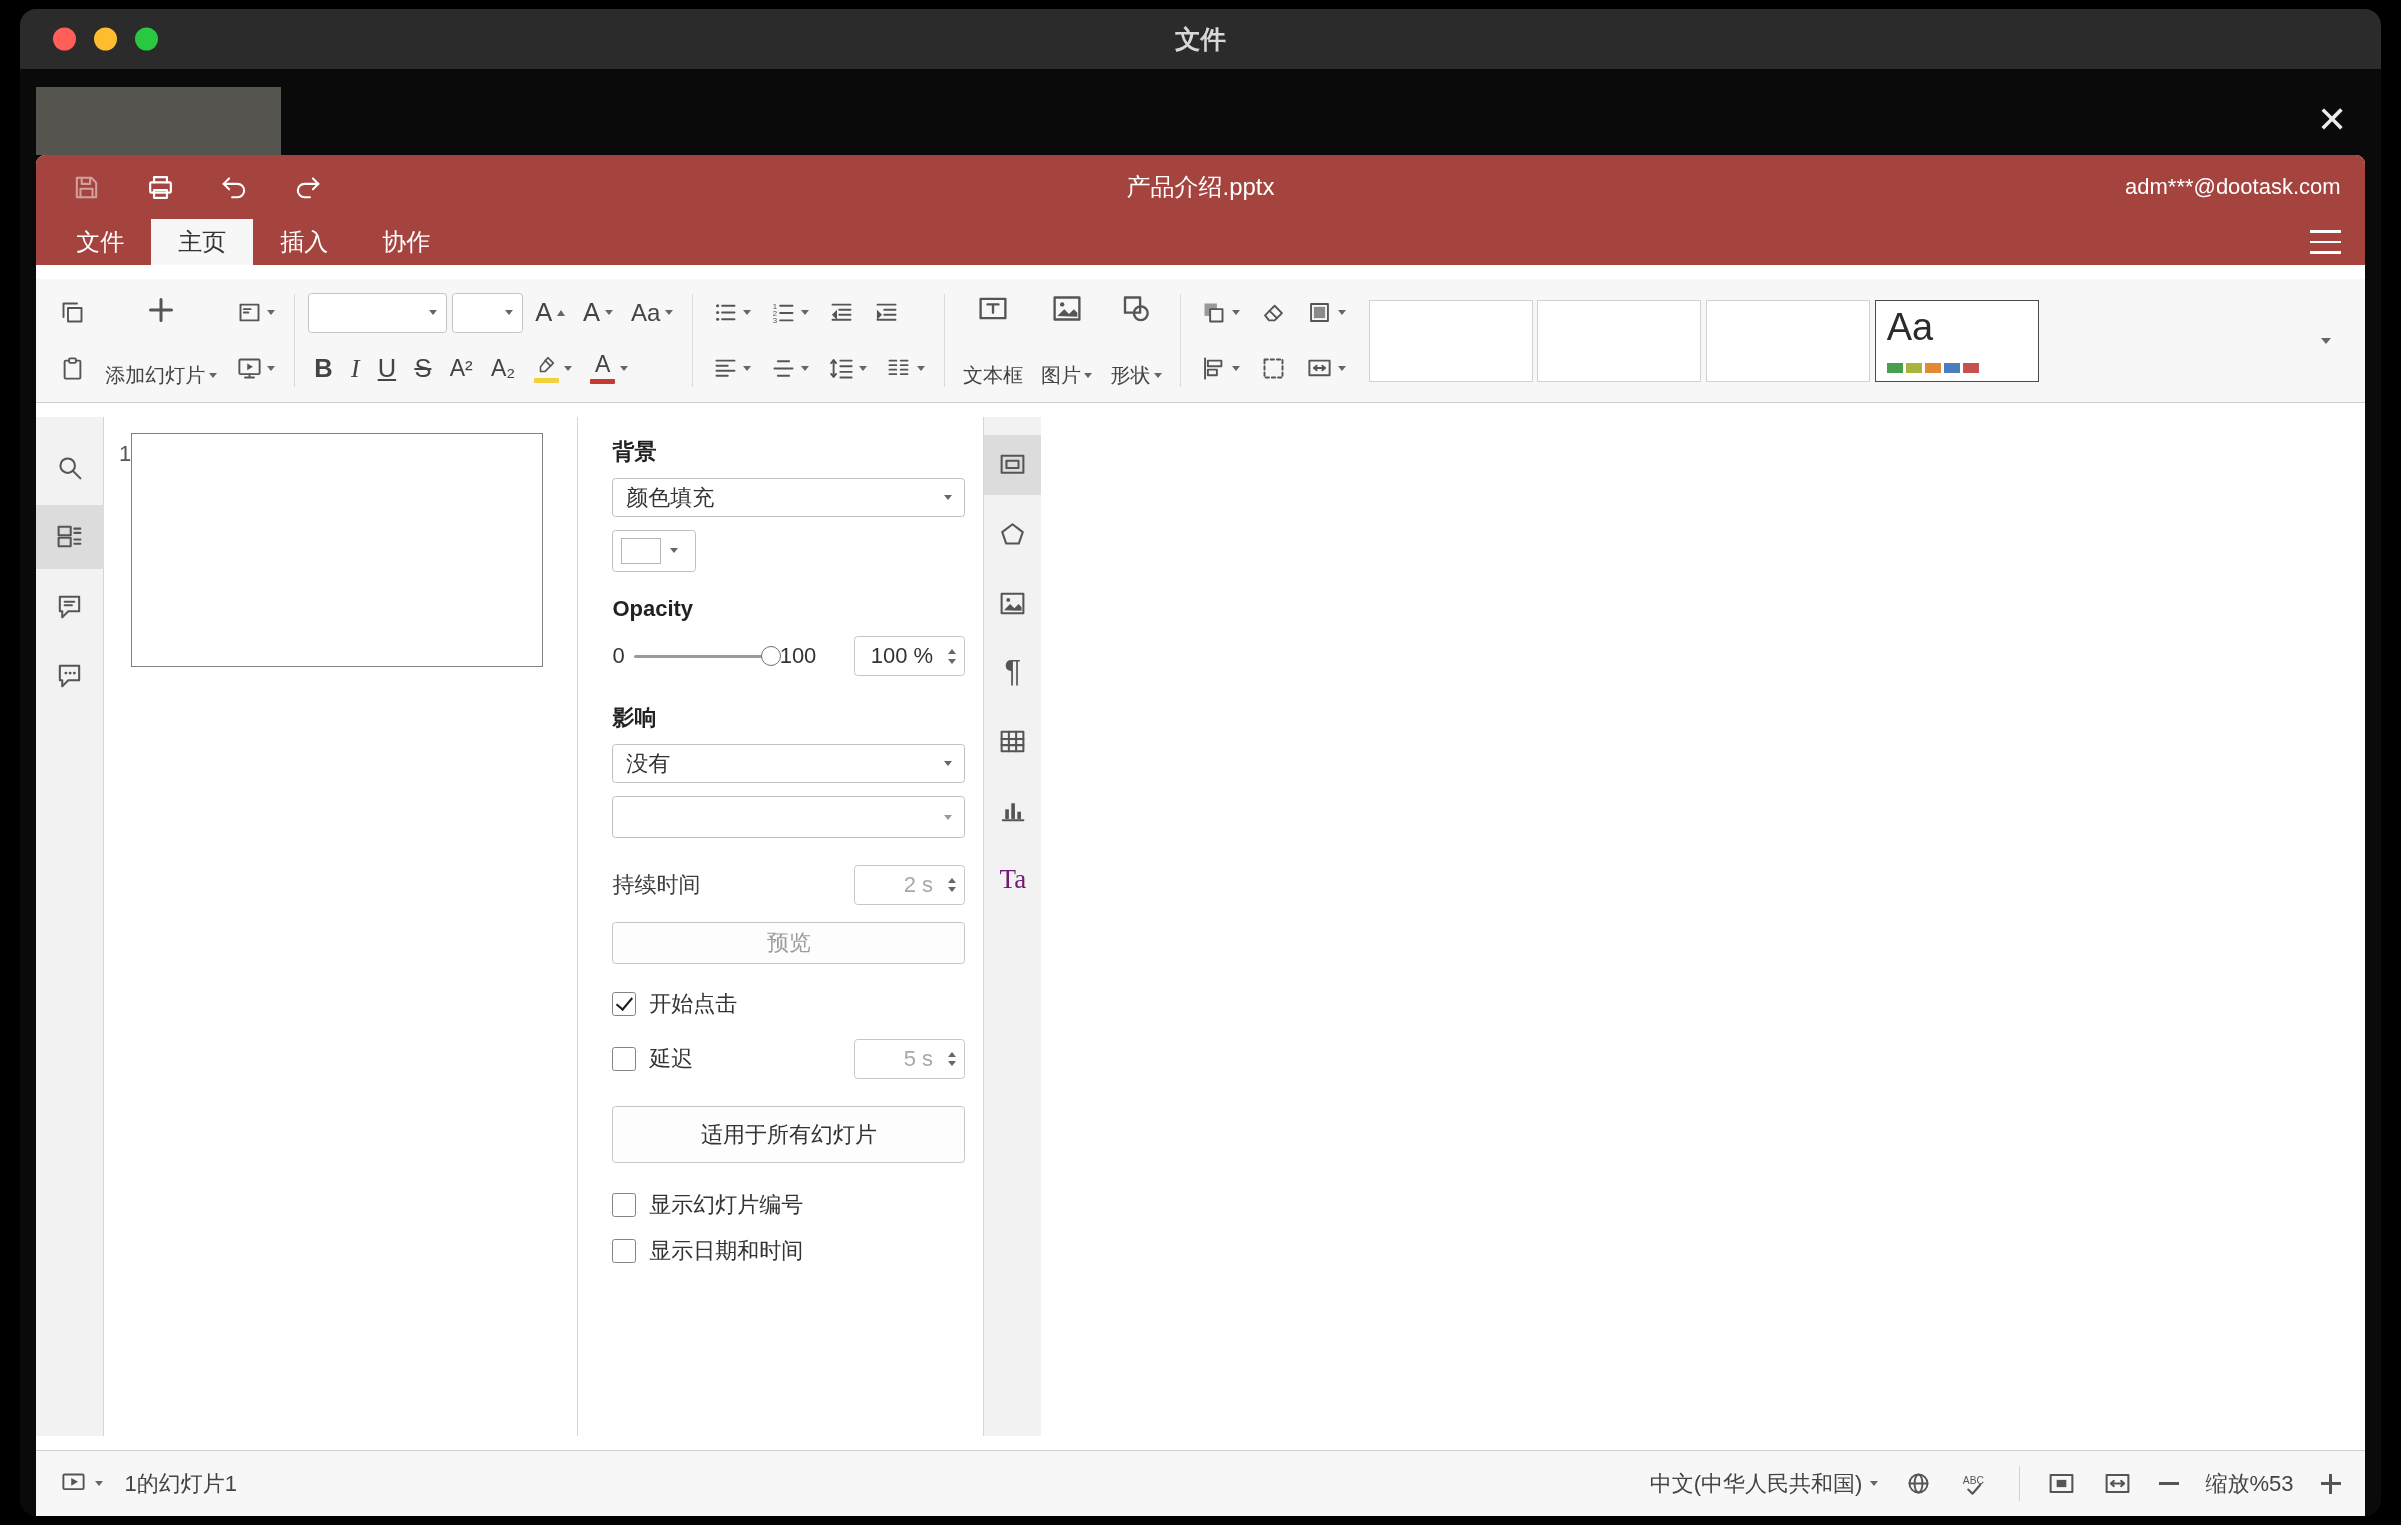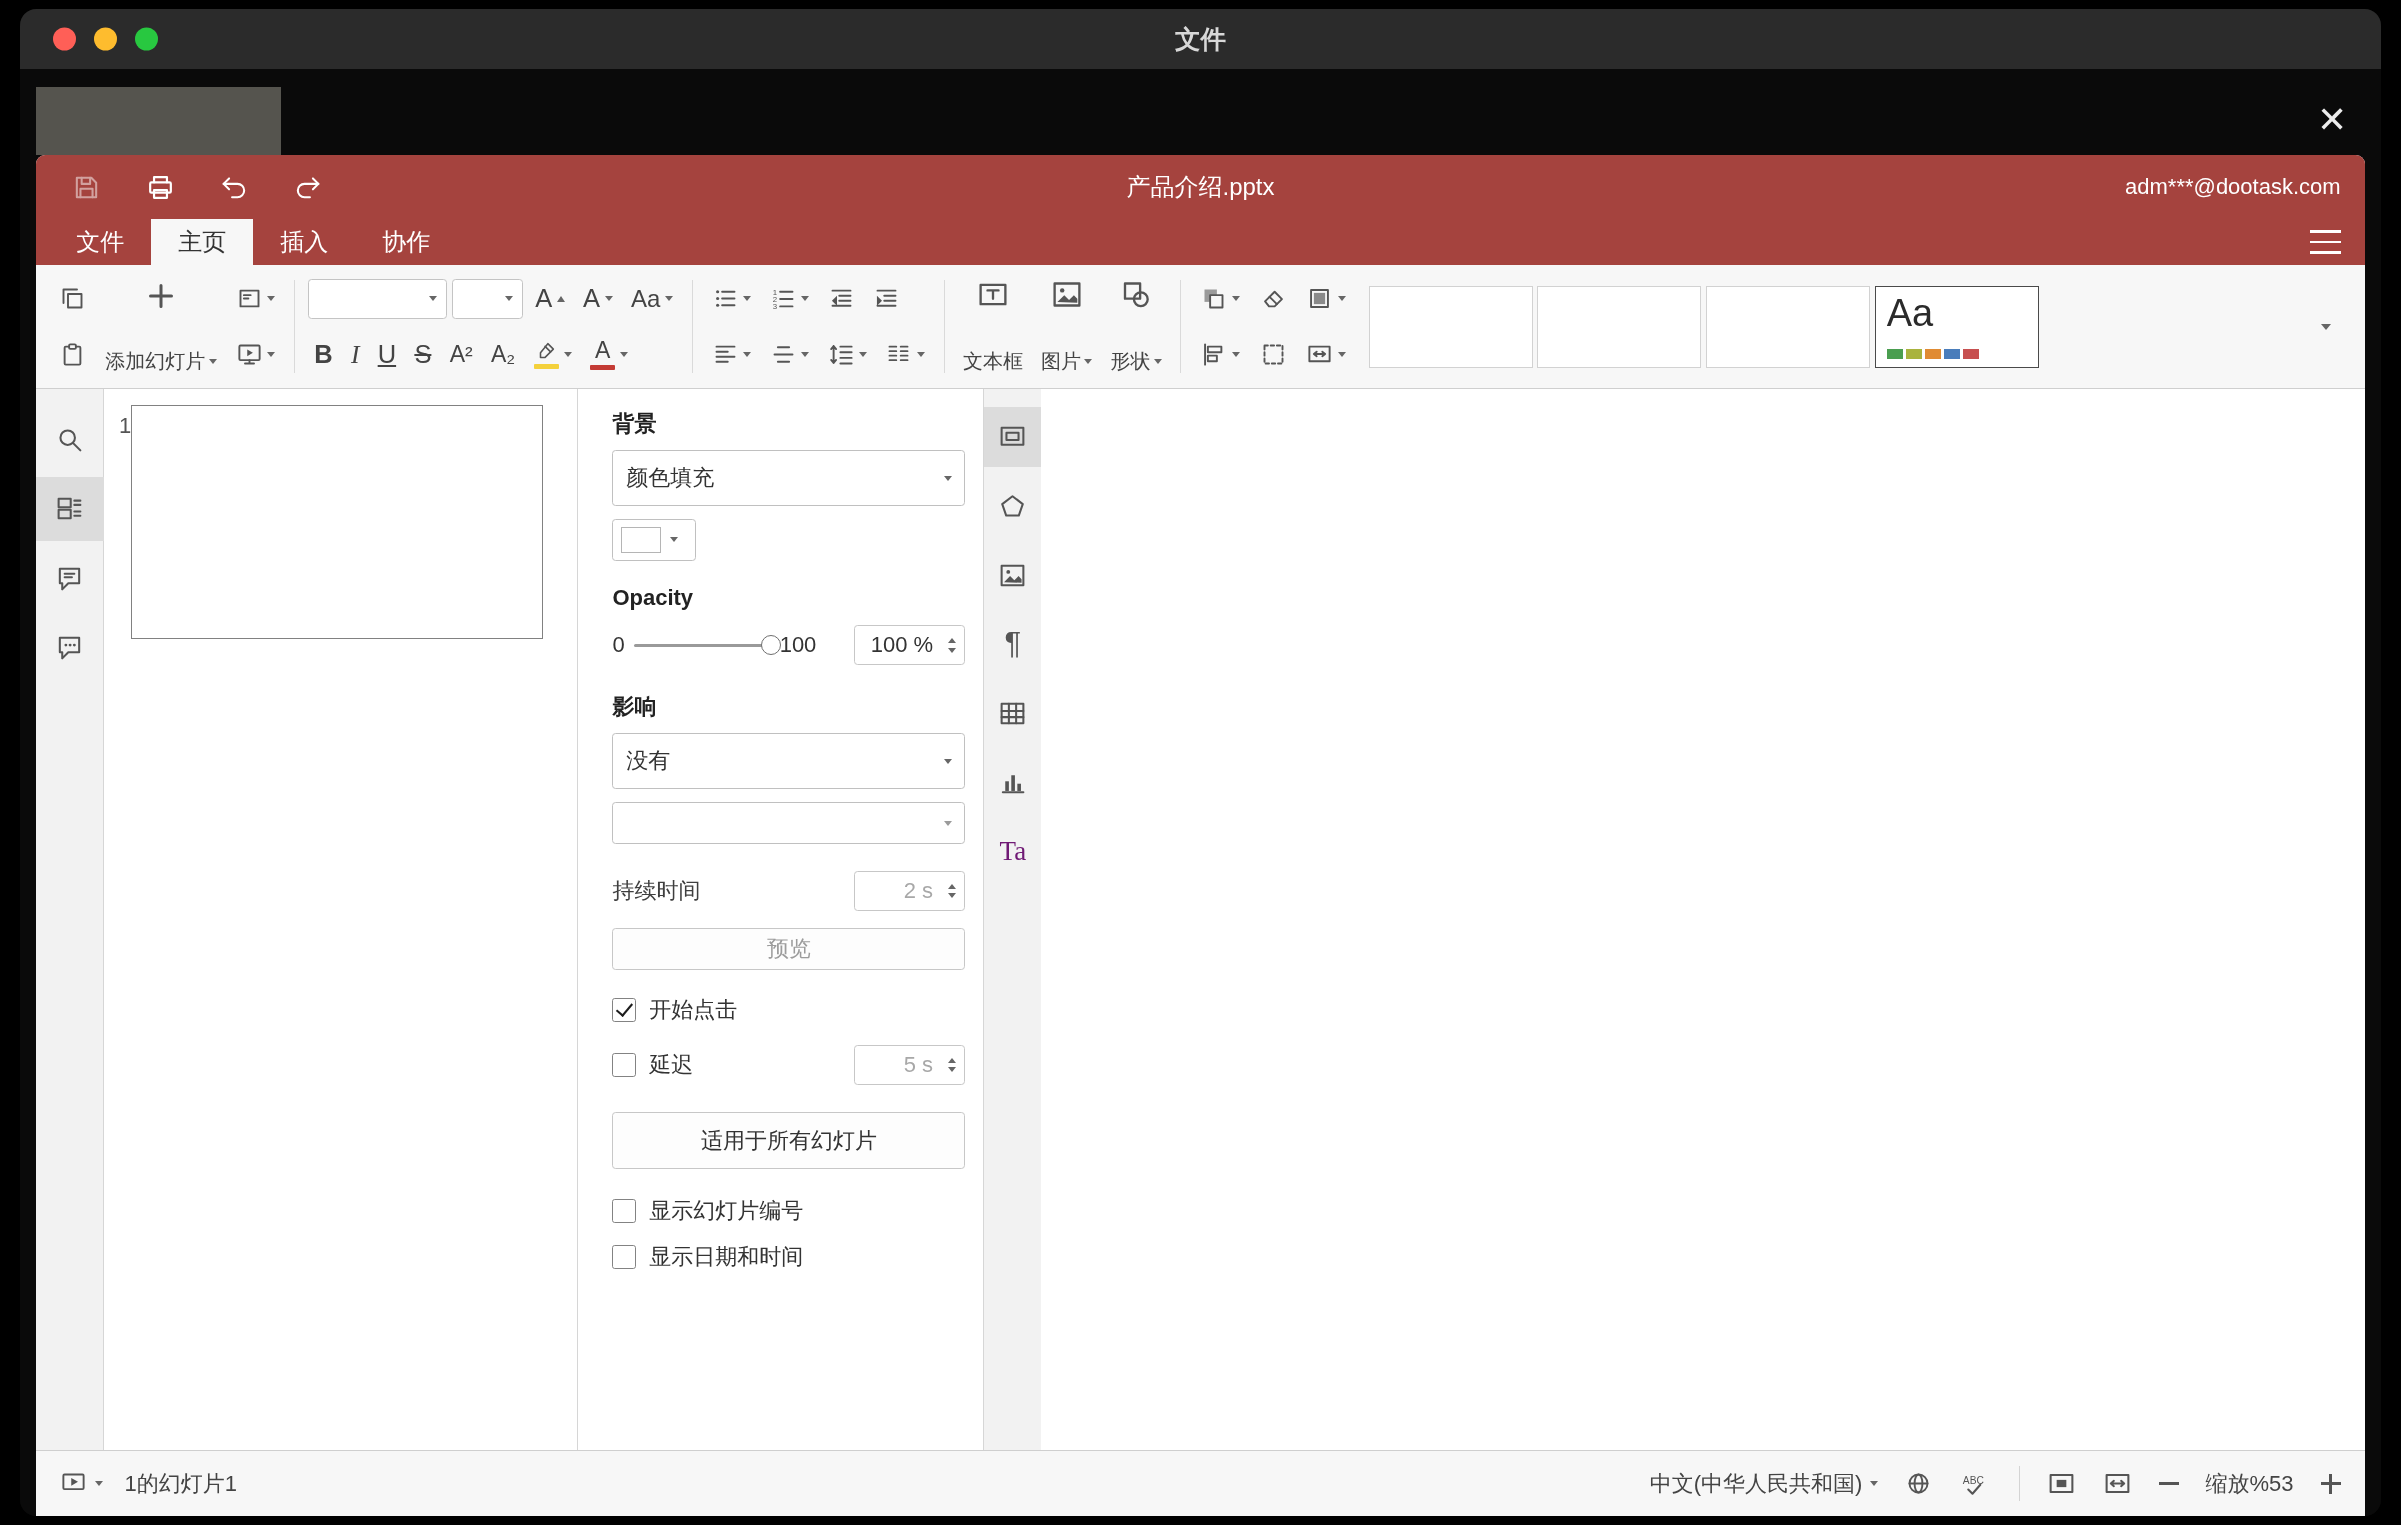--- a/index.html
+++ b/index.html
@@ -8,21 +8,21 @@
 
   .window { position:absolute; left:20px; top:9px; width:2361px; height:1507px; background:#0b0b0b; border-radius:16.4px; overflow:hidden; }
   .titlebar { height:60px; background:#2b2b2b; position:relative; display:flex; align-items:center; }
   .traffic { position:absolute; left:33px; top:50%; transform:translateY(-50%); display:flex; gap:18px; }
   .light { width:23px; height:23px; border-radius:50%; }
   .titlebar-title { width:100%; text-align:center; color:#d8d8d8; font-size:25.5px; font-weight:bold; }
   .window-body { position:absolute; top:60px; left:0; right:0; bottom:0; background:#0a0a0a; }
   .artifact { position:absolute; left:16.4px; top:18px; width:245px; height:68px; background:#55544e; }
   .close-btn { position:absolute; top:31px; right:29px; width:40px; height:40px; color:#ededed; font-size:36px; line-height:40px; text-align:center; cursor:pointer; }
 
-  .app { position:absolute; left:16.4px; right:16.4px; top:86px; bottom:0; background:#fff; border-radius:9px 9px 0 0; overflow:hidden; display:flex; flex-direction:column; }
+  .app { position:absolute; left:16.4px; right:16.4px; top:86px; bottom:0; background:#fff; border-radius:9px 9px 0 0; overflow:hidden; display:flex; flex-direction:column;gap:14px; }
 
   
   .app-header { flex:0 0 109px; display:flex; flex-direction:column; color:#fff; }
   .hrow1 { height:64px; display:flex; align-items:center; padding:0 24px 0 36px; position:relative; }
   .quick { display:flex; align-items:center; gap:44px; }
   .hbtn { color:#fff; display:flex; align-items:center; cursor:pointer; }
   .hbtn.dim { opacity:.5; }
   .doc-title { position:absolute; left:50%; transform:translateX(-50%); font-size:24px; }
   .user-email { margin-left:auto; font-size:22px; }
   .hrow2 { height:46px; display:flex; align-items:stretch; padding-left:12.8px; position:relative; }
@@ -72,21 +72,21 @@
   .canvas-work { flex:1; position:relative; }
   .slide { position:absolute; left:27px; top:128px; width:1241px; height:698px; background:#fff; box-shadow:0 0 0 0.9px #cfcfcf; }
   .ph { position:absolute; left:155px; width:935px; border:1.8px dashed #c3c3c3; display:flex; justify-content:center; cursor:text; }
   .ph-title { top:114px; height:246px; align-items:flex-end; padding-bottom:29px; font-size:80px; color:#141414; }
   .ph-subtitle { top:365px; height:173px; align-items:flex-start; padding-top:12.8px; font-size:31px; color:#1d1d1d; }
   .notes { flex:0 0 73px; border-top:0.9px solid #cfcfcf; background:#f4f4f4; display:flex; align-items:center; padding-left:35px; font-size:24px; color:#444; cursor:text; }
 
   
   .props { width:406px; background:#fff; border-right:0.9px solid #d6d6d6; padding:20px 18px 0 34px; font-size:22px; color:#333; overflow:hidden; }
   .plabel { font-weight:bold; font-size:22px; color:#222; }
-  .pselect { height:56px; border:0.9px solid #c0c0c0; border-radius:3.6px; background:#fff; display:flex; align-items:center; padding:0 12.8px; cursor:pointer; }
+  .pselect { height:39px; border:0.9px solid #c0c0c0; border-radius:3.6px; background:#fff; display:flex; align-items:center; padding:0 12.8px; cursor:pointer; }
   .pselect .chv { margin-left:auto; }
   .color-combo { width:84px; height:42px; border:0.9px solid #c0c0c0; border-radius:3.6px; display:flex; align-items:center; padding:0 7.3px; gap:9px; cursor:pointer; }
   .swatch { width:40px; height:25.5px; border:0.9px solid #b5b5b5; background:#fff; }
   .oprow { display:flex; align-items:center; gap:9px; }
   .track { width:137px; height:3.6px; background:#9a9a9a; border-radius:1.8px; position:relative; cursor:pointer; }
   .knob { position:absolute; right:-10px; top:50%; transform:translateY(-50%); width:20px; height:20px; border-radius:50%; background:#fff; border:1.8px solid #6f6f6f; }
   .spin { width:111px; height:40px; border:0.9px solid #c7c7c7; border-radius:3.6px; background:#fff; display:flex; align-items:center; cursor:pointer; }
   .spin .val { flex:1; text-align:right; padding-right:7.3px; font-size:22px; color:#333; }
   .spin.disabled .val { color:#a8a8a8; }
   .spin .arrows { width:24px; display:flex; flex-direction:column; align-items:center; gap:4.6px; }

